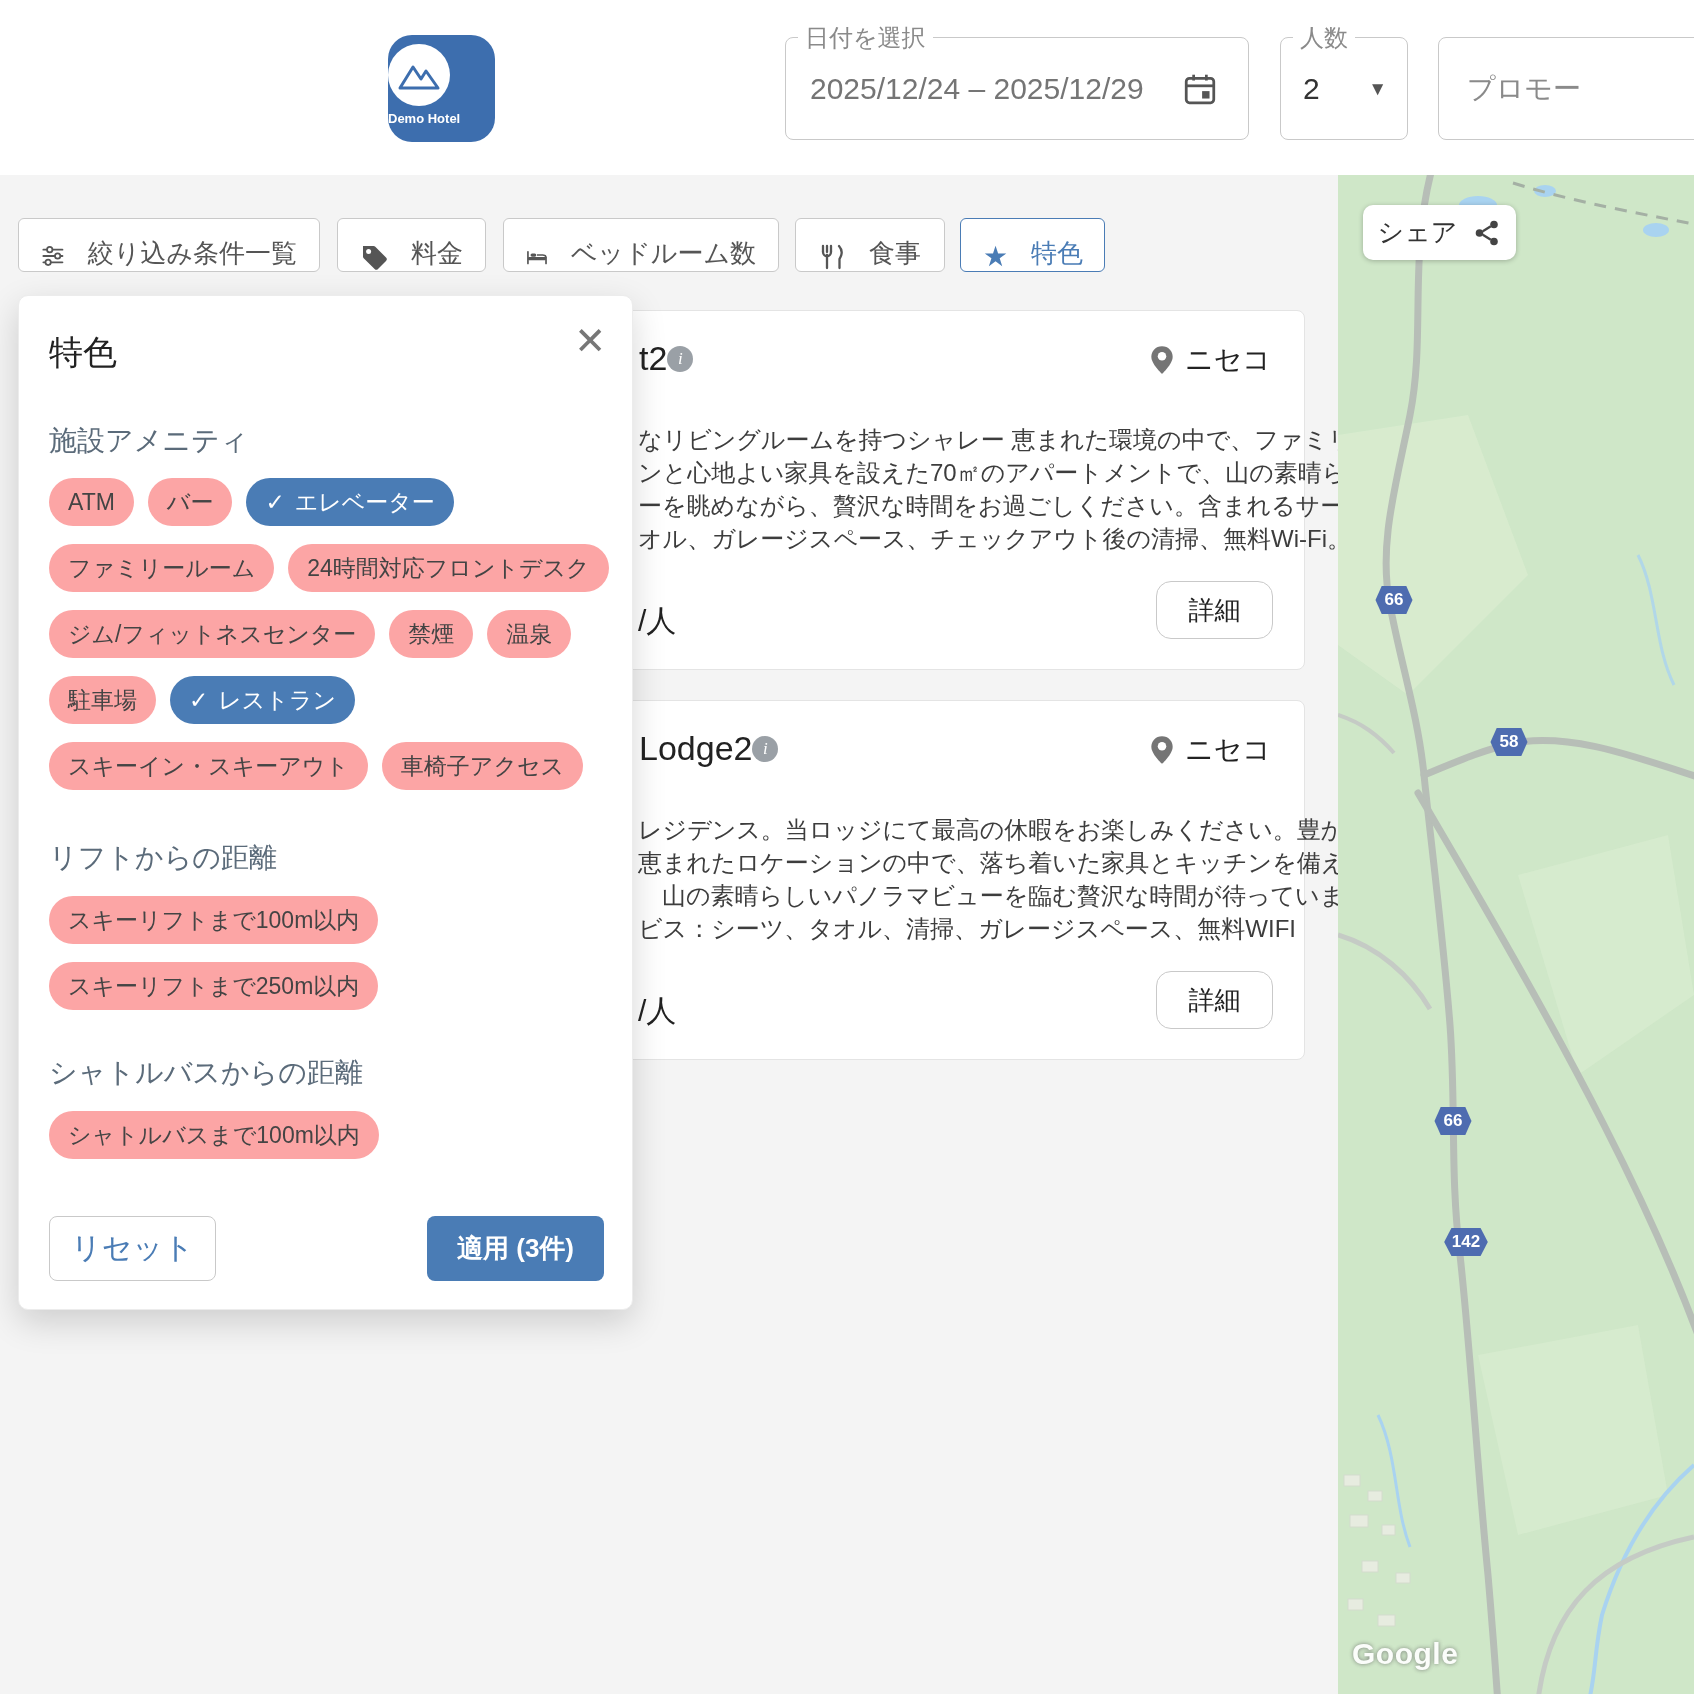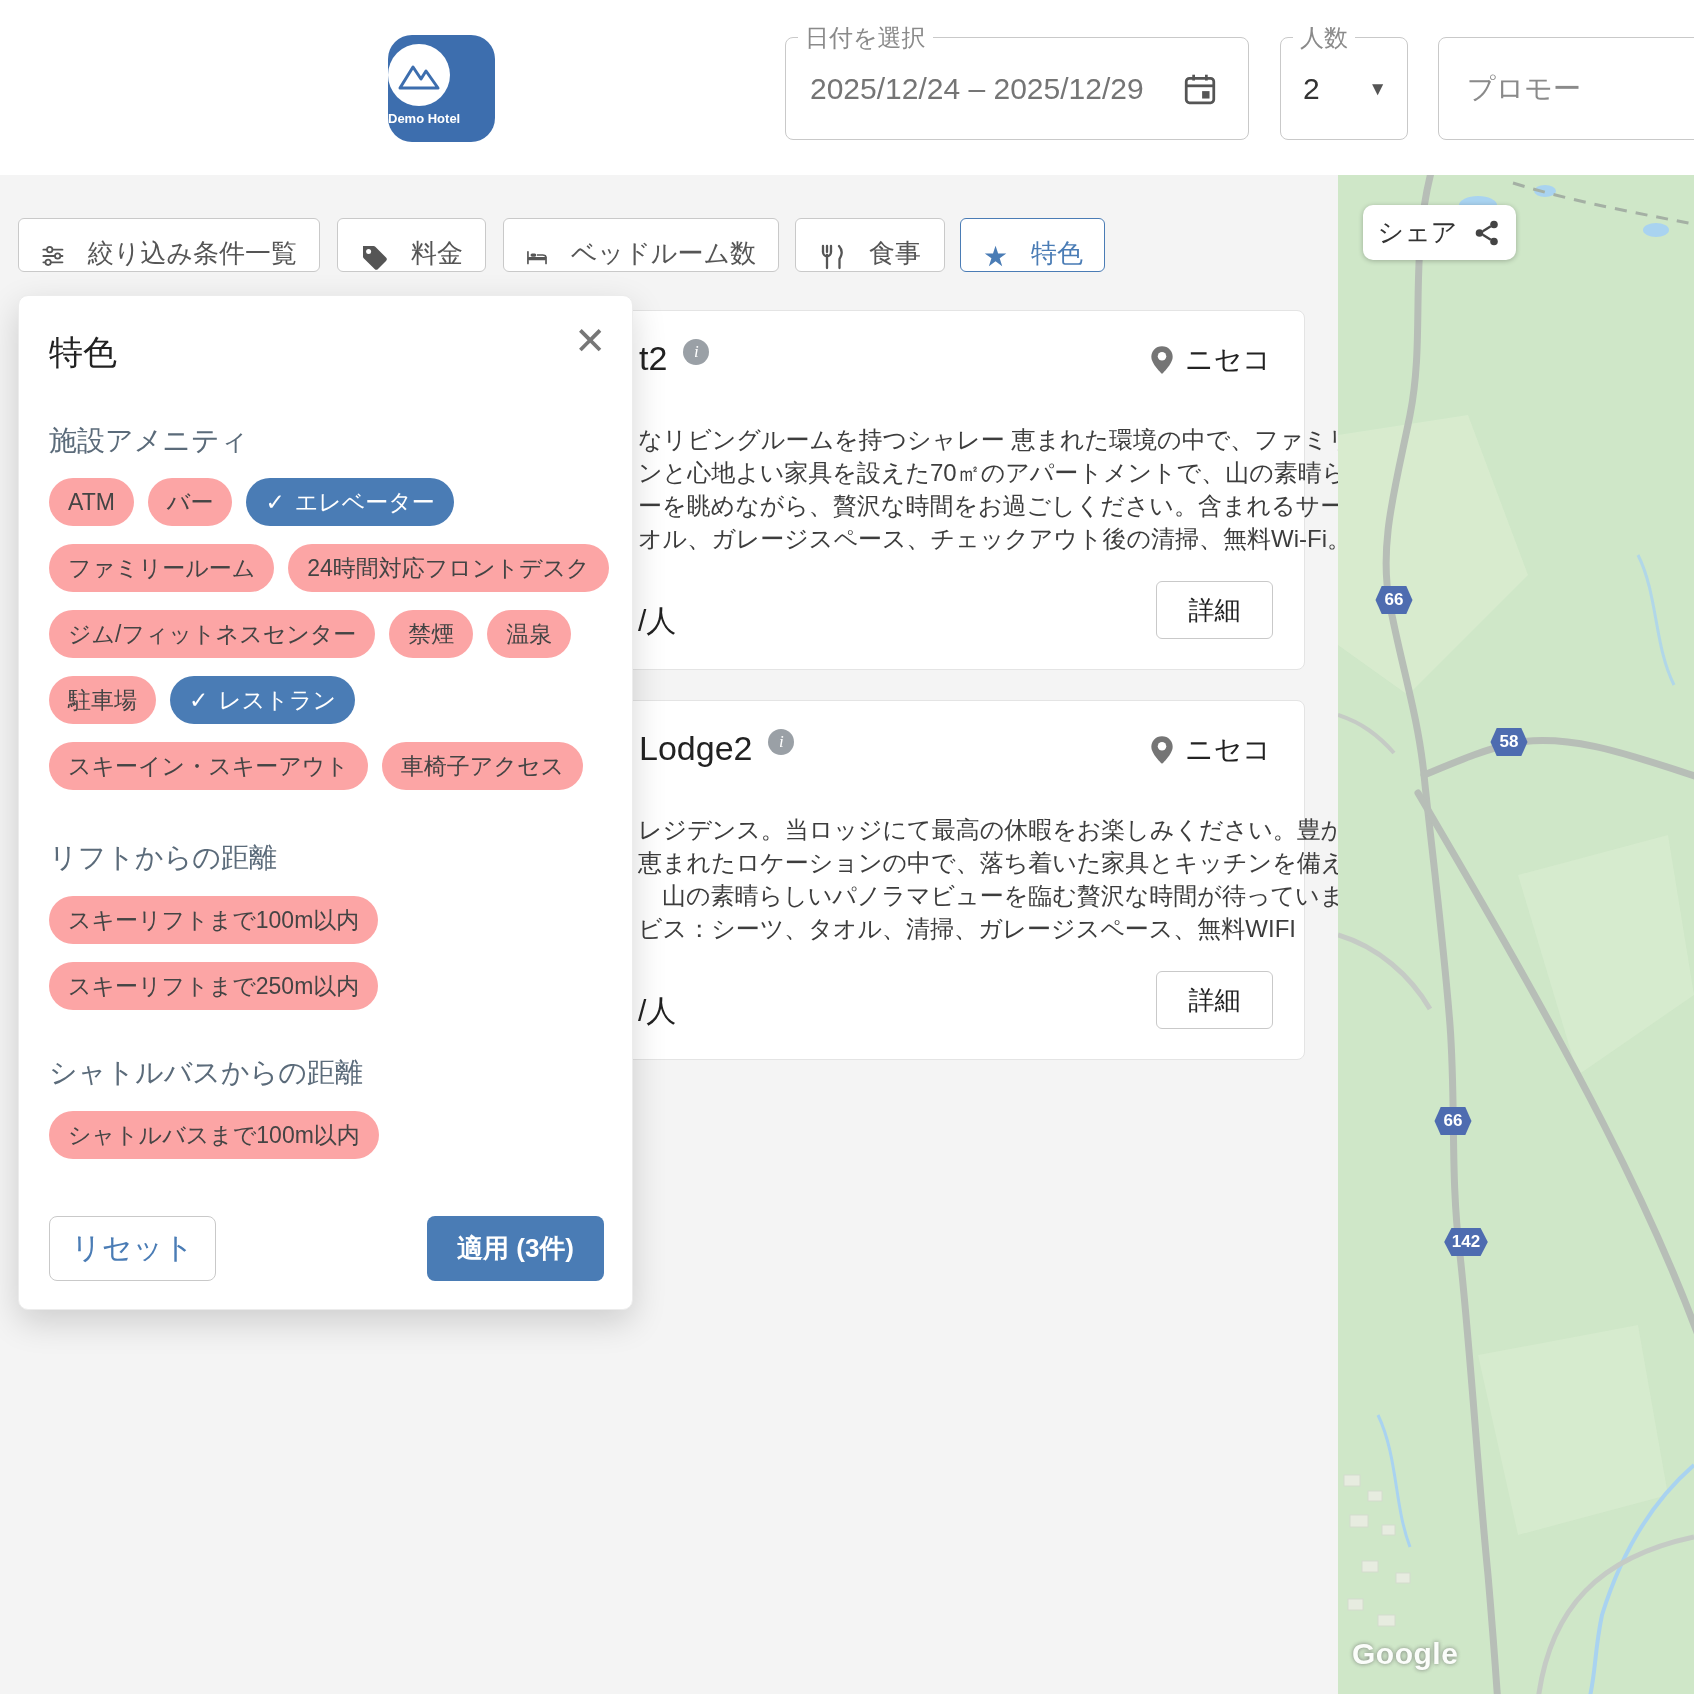--- a/index.html
+++ b/index.html
@@ -35,30 +35,30 @@
   #fbtn-price{left:337px;width:149px}
   #fbtn-bed{left:503px;width:276px}
   #fbtn-meal{left:795px;width:150px}
   #fbtn-feat{left:960px;width:145px;border:1.5px solid #4a7cb5;color:#4a7cb5}
   .star-ic{color:#4a7cb5;font-size:28px;line-height:1}
 
   
   .card{position:absolute;left:350px;width:955px;background:#fff;border:1px solid #e4e4e4;border-radius:8px;z-index:1}
   #card1{top:310px;height:360px}
   #card2{top:700px;height:360px}
-  .card-title-row{position:absolute;left:288px;top:28px;display:flex;align-items:flex-start;gap:16px}
+  .card-title-row{position:absolute;left:288px;top:28px;display:flex;align-items:center;}
   .card-title{font-size:34px;color:#222}
   .info-ic{width:26px;height:26px;border-radius:50%;background:#9aa0a6;color:#fff;font-size:17px;
         display:flex;align-items:center;justify-content:center;font-style:italic;
         font-family:"Liberation Serif","DejaVu Serif",serif}
   .card-loc{position:absolute;right:33px;top:30px;display:flex;align-items:center;gap:10px;font-size:28px;color:#222}
   .card-desc{position:absolute;left:287px;top:112px;font-size:24px;line-height:33px;color:#3d3d3d;white-space:nowrap}
   .card-price{position:absolute;left:287px;top:290px;font-size:30px;color:#222}
   .card-detail-btn{position:absolute;right:31px;top:270px;width:117px;height:58px;background:#fff;
-        border:1px solid #c9c9c9;border-radius:6px;display:flex;align-items:center;justify-content:center;
+        border:1px solid #c9c9c9;border-radius:15px;display:flex;align-items:center;justify-content:center;
         font-size:26px;color:#222}
 
   
   .popup{position:absolute;left:18px;top:295px;width:615px;height:1015px;background:#fff;
         border:1px solid #ececec;border-radius:10px;box-shadow:0 12px 34px rgba(0,0,0,.16);z-index:5}
   .popup-title{position:absolute;left:30px;top:34px;font-size:34px;color:#222}
   .popup-close{position:absolute;right:26px;top:26px;font-size:38px;color:#777;line-height:1}
   .sec-h{position:absolute;left:30px;font-size:28px;color:#5b6b7a}
   #h-amen{top:126px}
   #h-lift{top:543px}

